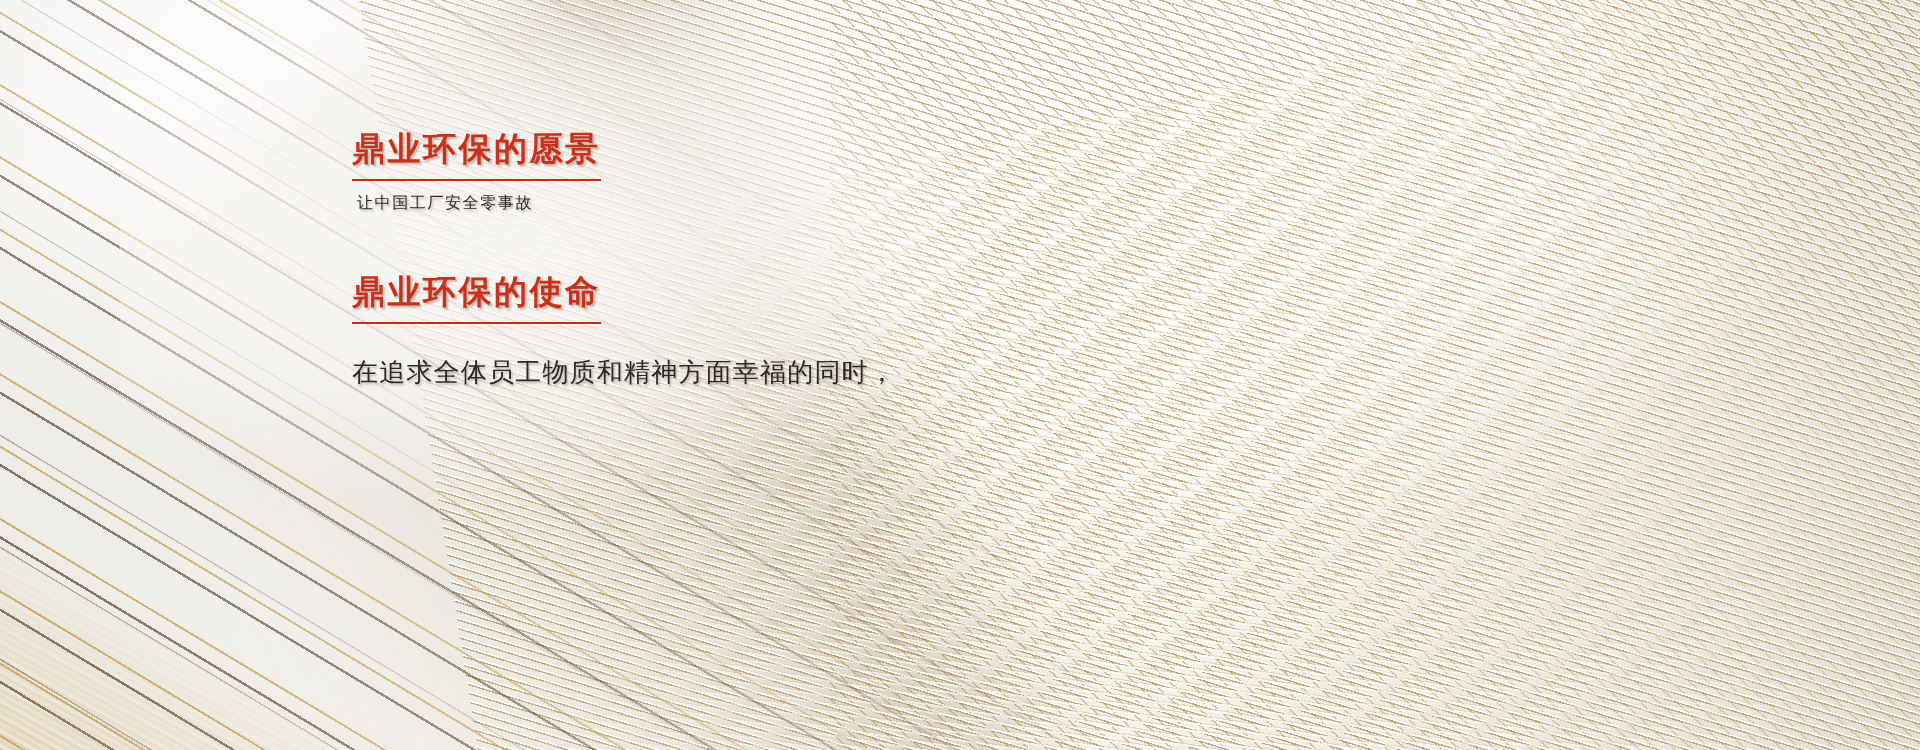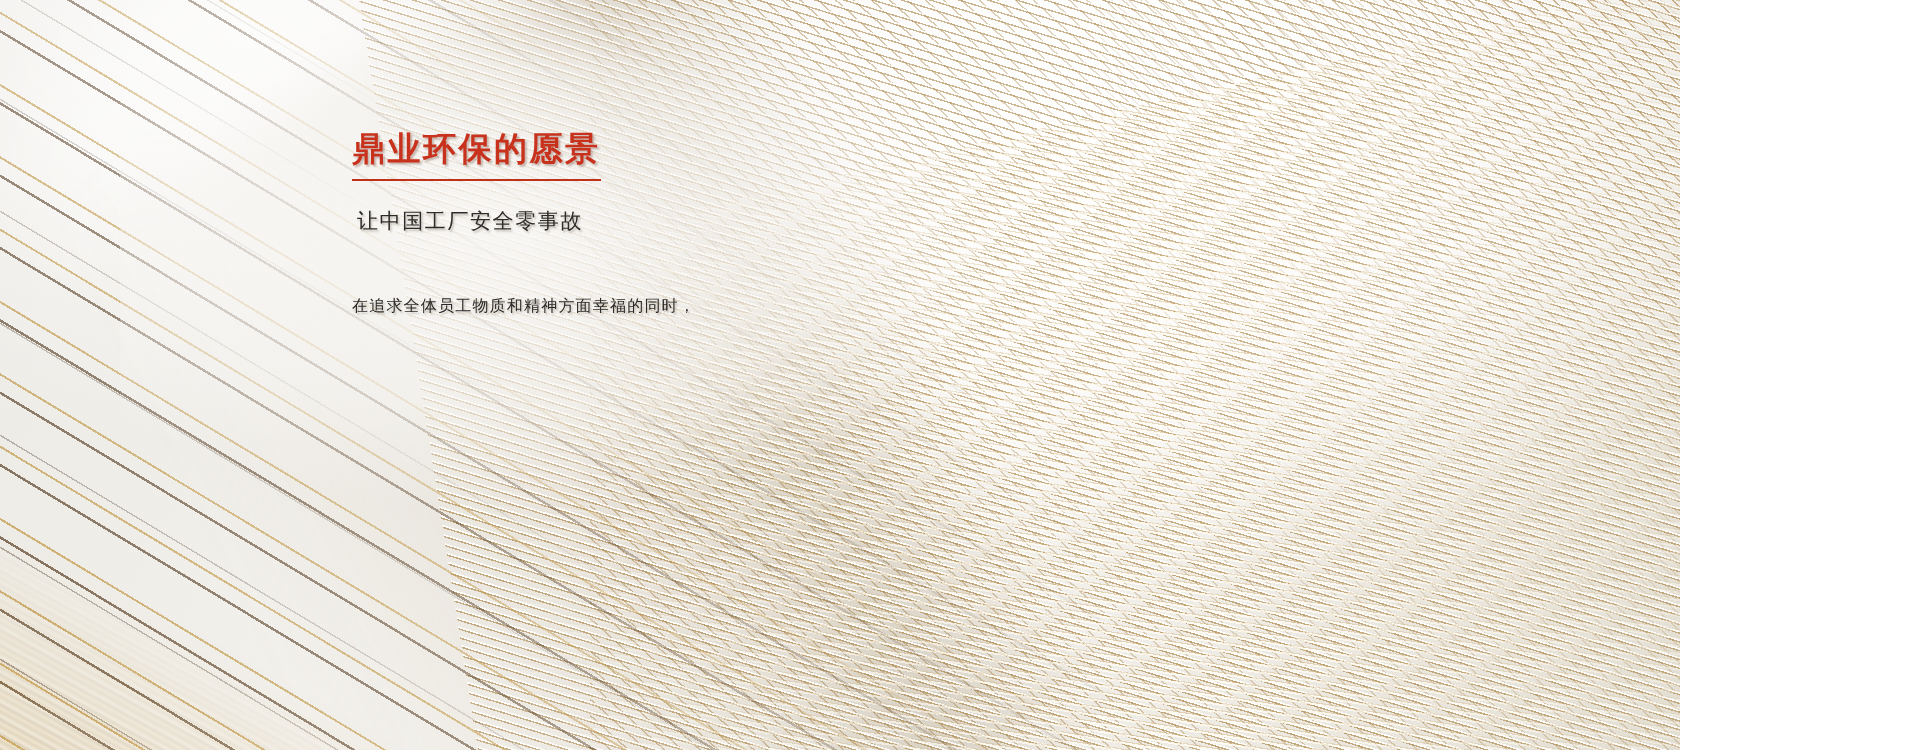--- a/index.html
+++ b/index.html
@@ -2,24 +2,24 @@
 <html><head>
 <meta charset="utf-8">
 <style>
   html, body {
     margin: 0;
     padding: 0;
     background: #ffffff;
   }
   #banner {
     position: relative;
-    width: 1680px;
+    width: 1920px;
     height: 750px;
     overflow: hidden;
-    font-family: Liberation Serif, serif;
+    font-family: Liberation Sans, sans-serif;
     background:
       radial-gradient(ellipse 900px 620px at 1180px 120px, rgba(255,255,255,0.98) 0%, rgba(255,255,255,0.70) 38%, rgba(255,255,255,0.0) 72%),
       radial-gradient(ellipse 760px 520px at 250px 40px, rgba(255,255,255,0.85) 0%, rgba(255,255,255,0.25) 55%, rgba(255,255,255,0) 80%),
       linear-gradient(118deg, #eceae5 0%, #efedE8 18%, #f4f2ee 38%, #f8f7f4 55%, #efece6 74%, #e8e4da 90%, #e3ded2 100%);
   }
 
   
   .deco { position: absolute; pointer-events: none; }
 
   
@@ -200,33 +200,33 @@
     padding-bottom: 9px;
     border-bottom: 2px solid #bf3218;
     text-shadow: 2px 2px 2px rgba(90,40,25,0.30);
     white-space: nowrap;
   }
   .heading-mission {
     margin-bottom: 0;
   }
 
   .subtitle {
-    margin-top: 25px;
+    margin-top: 10px;
     margin-left: 5px;
-    font-size: 21px;
+    font-size: 16px;
     letter-spacing: 1.6px;
     color: #2d2b29;
     line-height: 1.5;
     text-shadow: 1.5px 1.5px 2px rgba(120,110,95,0.40);
     white-space: nowrap;
   }
 
   .body-line {
     margin-top: 16px;
-    font-size: 16px;
+    font-size: 26px;
     letter-spacing: 1.2px;
     color: #2b2927;
     line-height: 1.55;
     text-shadow: 1.5px 1.5px 2px rgba(120,110,95,0.38);
     white-space: nowrap;
   }
   .body-line.first { margin-top: 28px; }
 </style>
 </head>
 <body>
@@ -245,17 +245,18 @@
   <div class="deco wash-text"></div>
 
   <div class="content">
 
     <div class="vision-block">
       <div class="heading">鼎业环保的愿景</div>
       <div class="subtitle">让中国工厂安全零事故</div>
     </div>
 
     <div class="mission-block">
+      <div class="heading heading-mission">鼎业环保的使命</div>
       <div class="body-line first">在追求全体员工物质和精神方面幸福的同时，</div>
     </div>
 
   </div>
 </div>
 
 </body></html>

